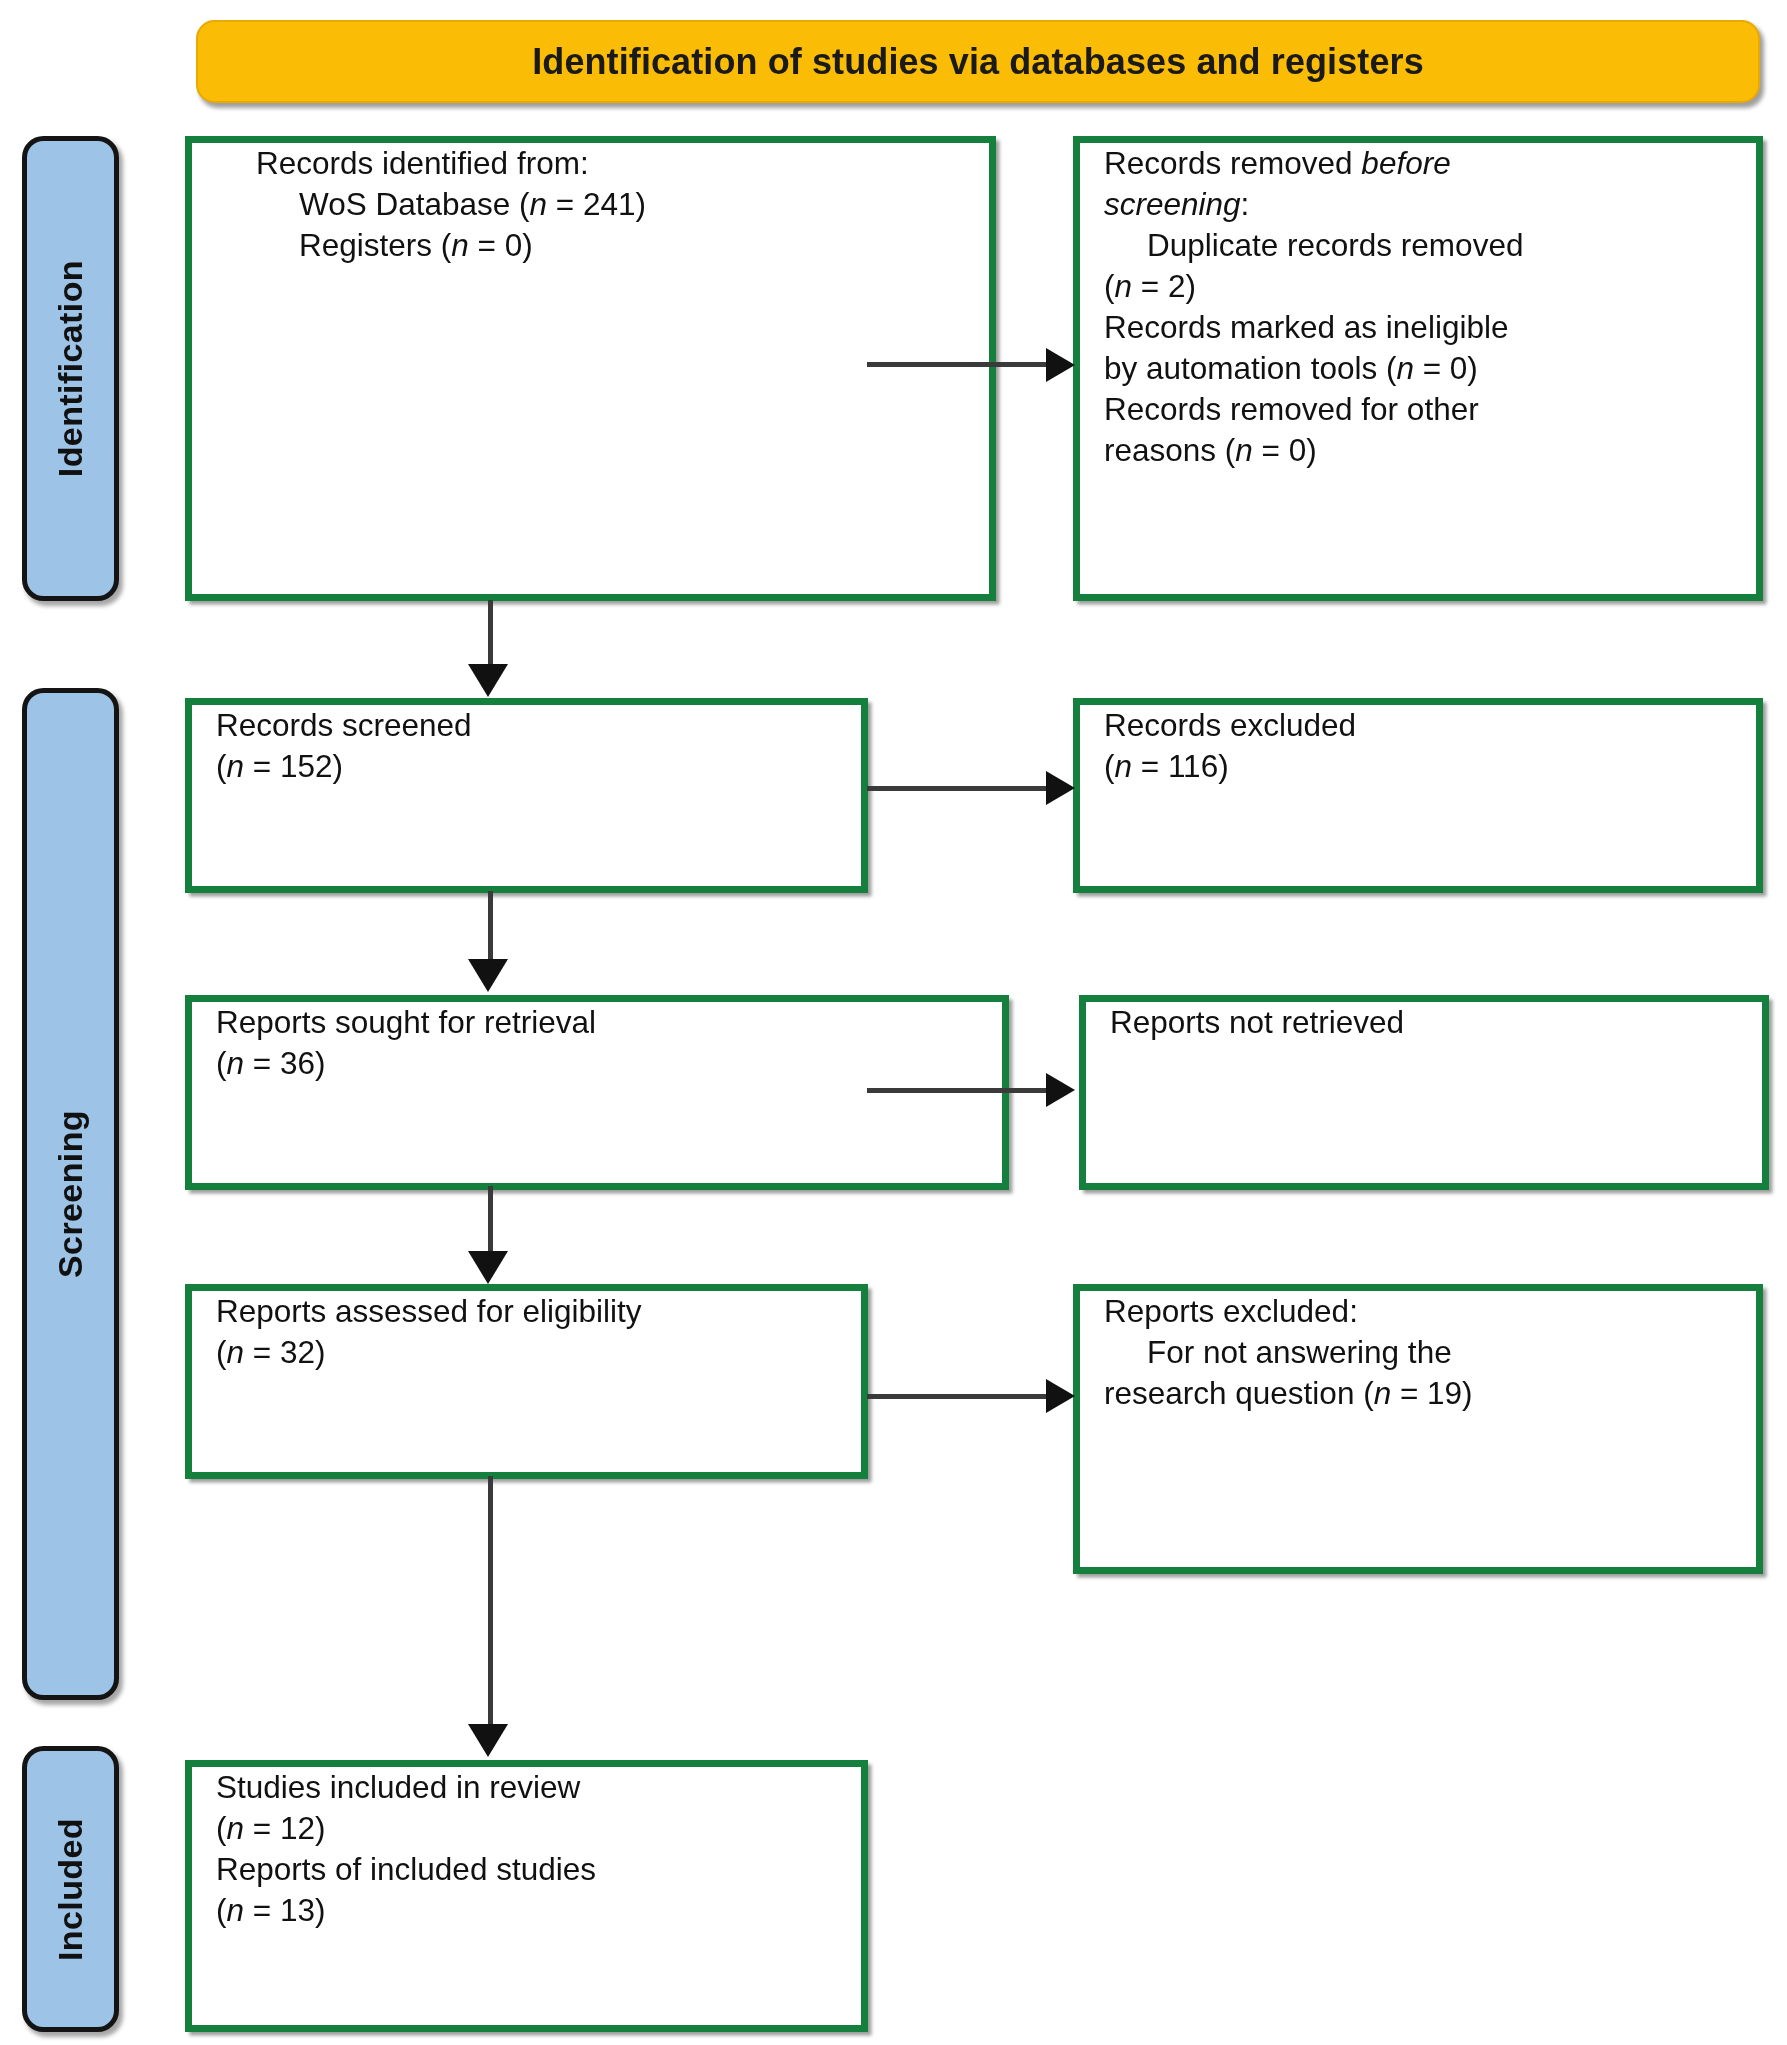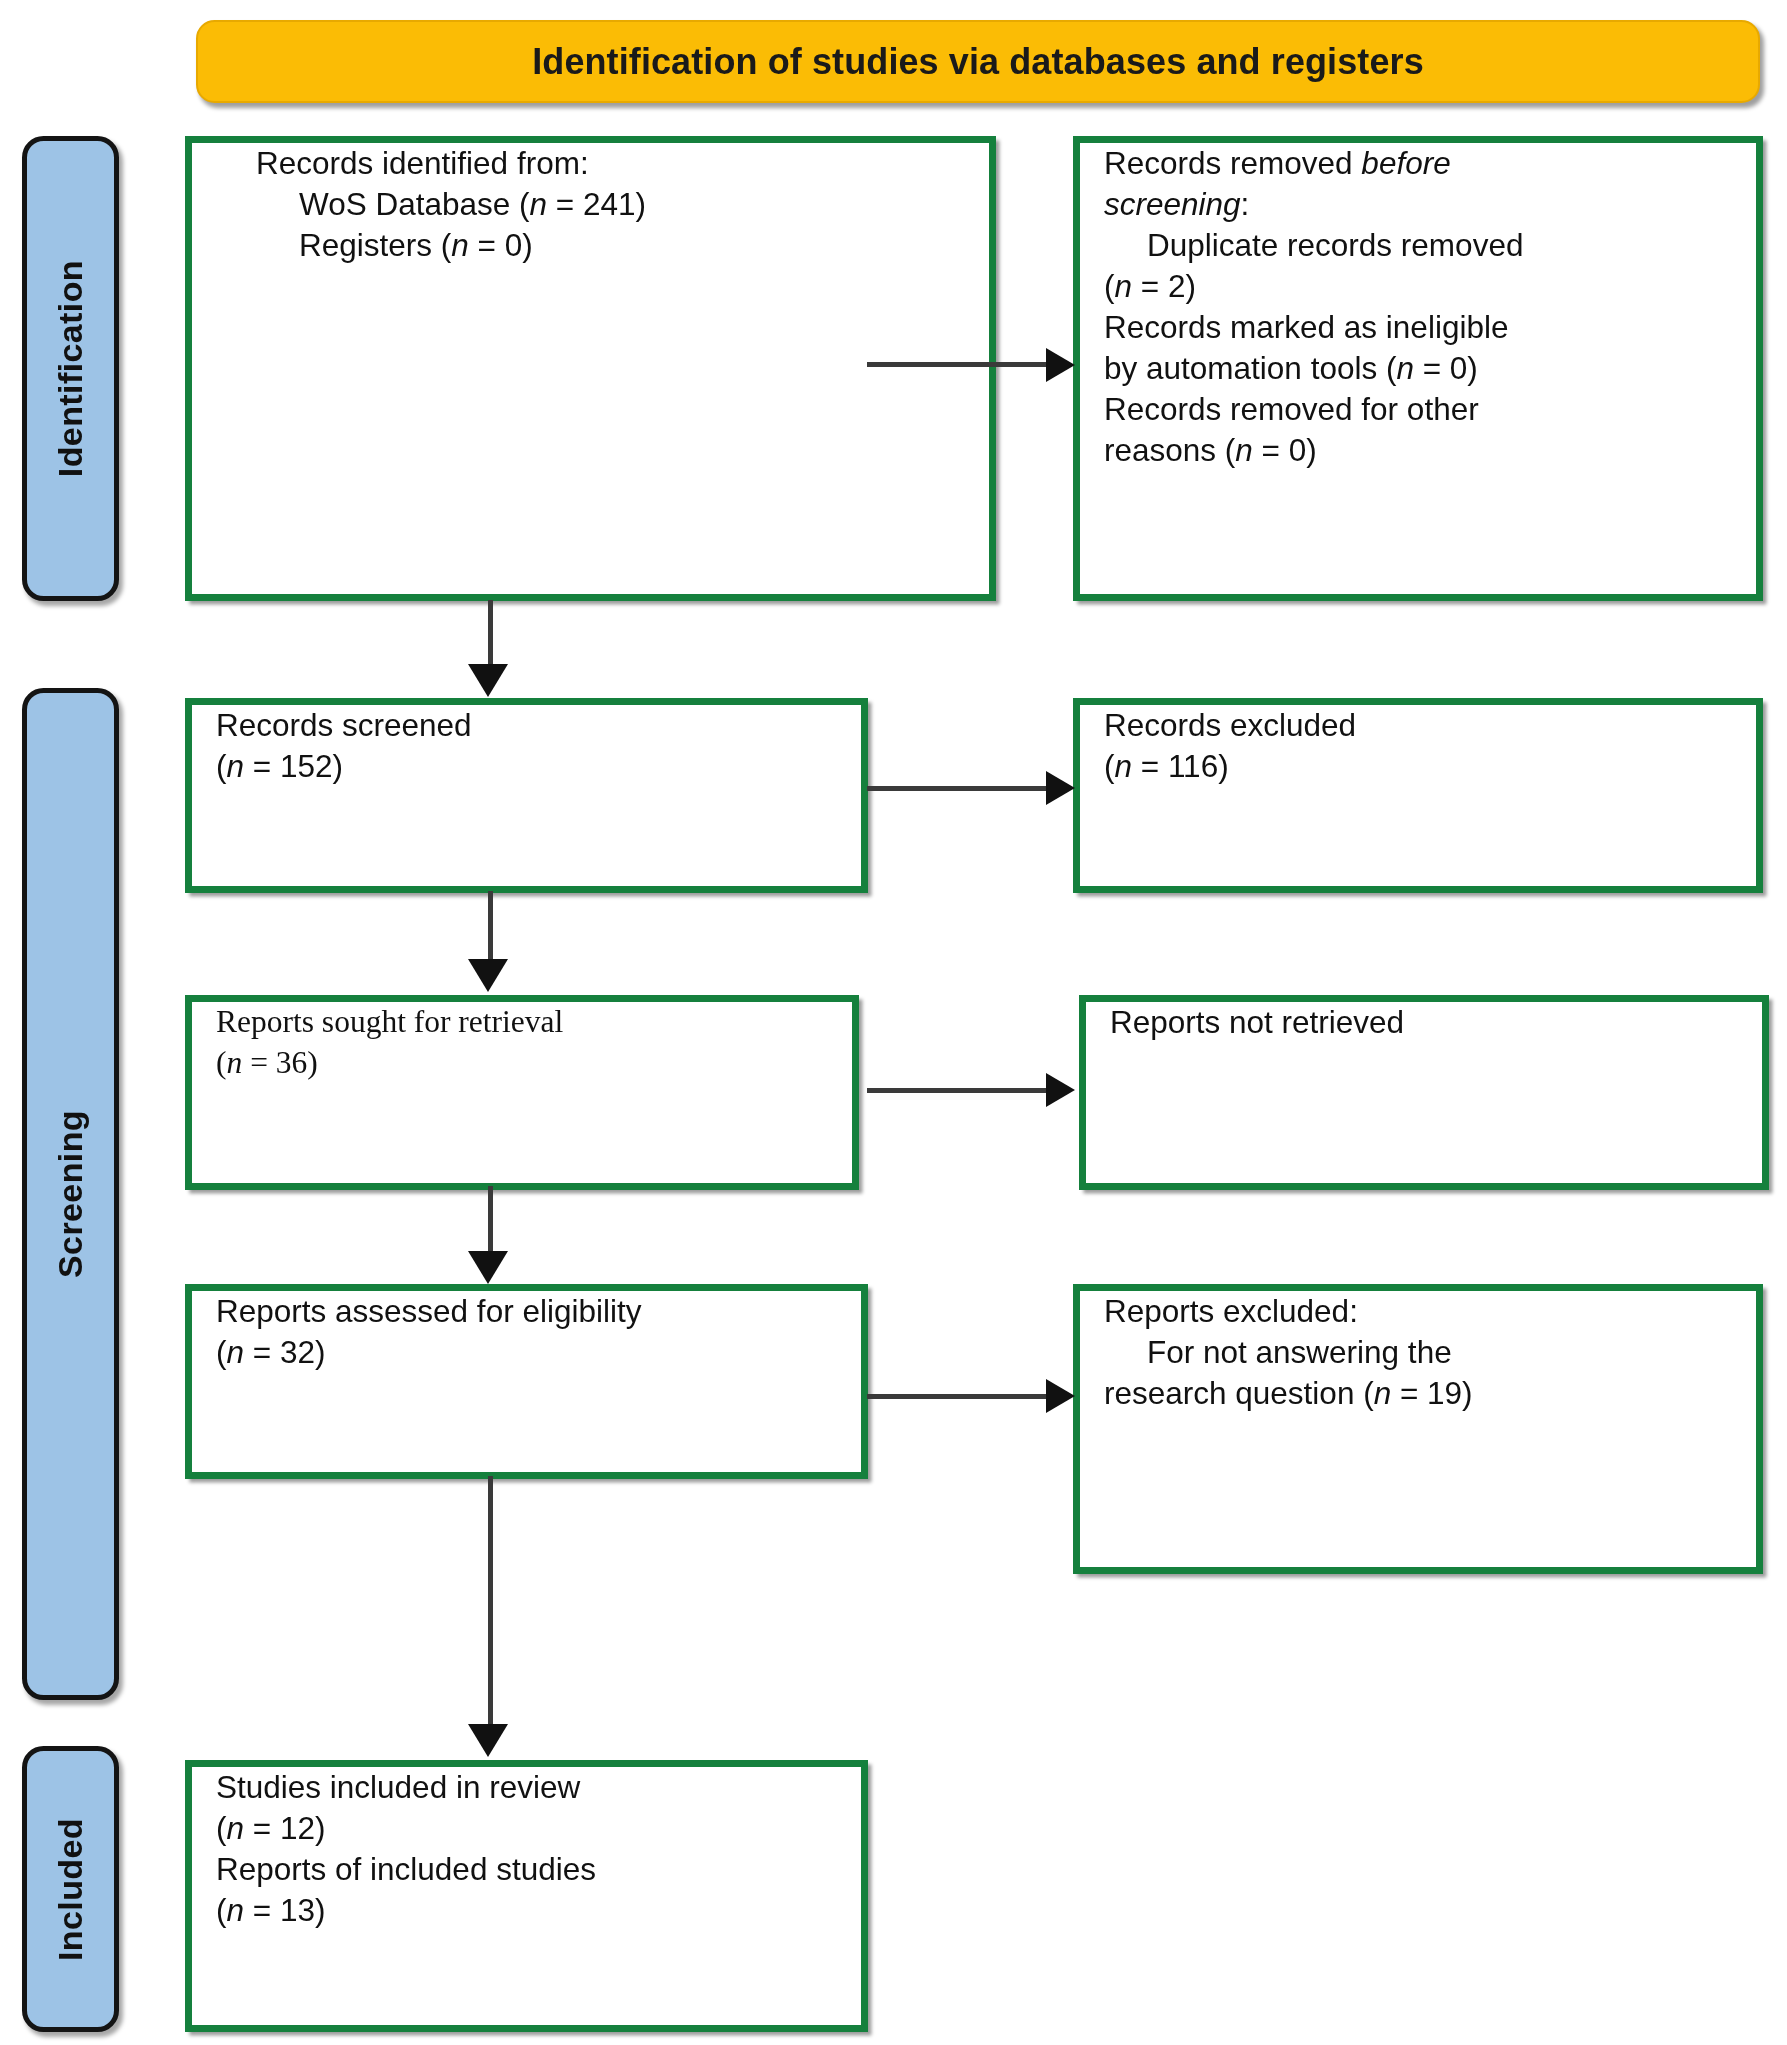--- a/index.html
+++ b/index.html
@@ -79,21 +79,21 @@
   }
   .indent{ padding-left:43px; }
   .ital{ font-style:italic; }
 
   
   #box-identified      { left:185px;  top:136px;  width:811px;  height:465px;padding-left:40px; }
   #box-removed-before  { left:1073px; top:136px;  width:690px;  height:465px; }
   
   #box-screened        { left:185px;  top:698px;  width:683px;  height:195px; }
   #box-excluded        { left:1073px; top:698px;  width:690px;  height:195px; }
-  #box-sought          { left:185px;  top:995px; width:674px;  height:195px;font-family:Liberation Serif, serif; }
+  #box-sought          { left:185px;  top:995px; width:824px;  height:195px; }
   #box-not-retrieved   { left:1079px; top:995px; width:690px;  height:195px; }
   #box-assessed        { left:185px;  top:1284px; width:683px;  height:195px; }
   #box-reports-excluded{ left:1073px; top:1284px; width:690px;  height:290px; }
   
   #box-included        { left:185px;  top:1760px; width:683px;  height:272px; }
 
   
   .h-conn{
     position:absolute;
     height:5px;

